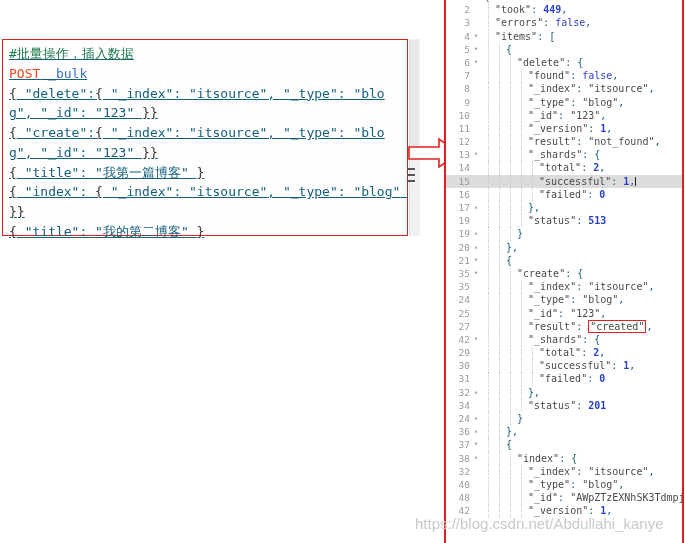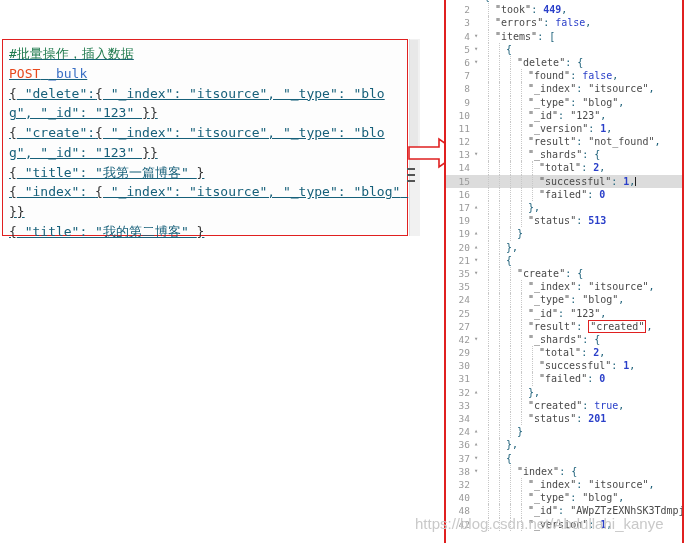--- a/index.html
+++ b/index.html
@@ -143,21 +143,20 @@
       <div class="row"><span class="gut">35</span><span class="fold">▾</span><span class="indent" style="left: 42px;"></span><span class="indent" style="left: 53px;"></span><span class="indent" style="left: 64px;"></span><span class="code" style="padding-left: 33px;"><span class="jstr">"create"</span>: {</span></div>
       <div class="row"><span class="gut">35</span><span class="indent" style="left: 42px;"></span><span class="indent" style="left: 53px;"></span><span class="indent" style="left: 64px;"></span><span class="indent" style="left: 75px;"></span><span class="code" style="padding-left: 44px;"><span class="jstr">"_index"</span>: <span class="jstr">"itsource"</span>,</span></div>
       <div class="row"><span class="gut">24</span><span class="indent" style="left: 42px;"></span><span class="indent" style="left: 53px;"></span><span class="indent" style="left: 64px;"></span><span class="indent" style="left: 75px;"></span><span class="code" style="padding-left: 44px;"><span class="jstr">"_type"</span>: <span class="jstr">"blog"</span>,</span></div>
       <div class="row"><span class="gut">25</span><span class="indent" style="left: 42px;"></span><span class="indent" style="left: 53px;"></span><span class="indent" style="left: 64px;"></span><span class="indent" style="left: 75px;"></span><span class="code" style="padding-left: 44px;"><span class="jstr">"_id"</span>: <span class="jstr">"123"</span>,</span></div>
       <div class="row"><span class="gut">27</span><span class="indent" style="left: 42px;"></span><span class="indent" style="left: 53px;"></span><span class="indent" style="left: 64px;"></span><span class="indent" style="left: 75px;"></span><span class="code" style="padding-left: 44px;"><span class="jstr">"result"</span>: <span class="boxed"><span class="jstr">"created"</span></span>,</span></div>
       <div class="row"><span class="gut">42</span><span class="fold">▾</span><span class="indent" style="left: 42px;"></span><span class="indent" style="left: 53px;"></span><span class="indent" style="left: 64px;"></span><span class="indent" style="left: 75px;"></span><span class="code" style="padding-left: 44px;"><span class="jstr">"_shards"</span>: {</span></div>
       <div class="row"><span class="gut">29</span><span class="indent" style="left: 42px;"></span><span class="indent" style="left: 53px;"></span><span class="indent" style="left: 64px;"></span><span class="indent" style="left: 75px;"></span><span class="indent" style="left: 86px;"></span><span class="code" style="padding-left: 55px;"><span class="jstr">"total"</span>: <span class="jnum">2</span>,</span></div>
       <div class="row"><span class="gut">30</span><span class="indent" style="left: 42px;"></span><span class="indent" style="left: 53px;"></span><span class="indent" style="left: 64px;"></span><span class="indent" style="left: 75px;"></span><span class="indent" style="left: 86px;"></span><span class="code" style="padding-left: 55px;"><span class="jstr">"successful"</span>: <span class="jnum">1</span>,</span></div>
       <div class="row"><span class="gut">31</span><span class="indent" style="left: 42px;"></span><span class="indent" style="left: 53px;"></span><span class="indent" style="left: 64px;"></span><span class="indent" style="left: 75px;"></span><span class="indent" style="left: 86px;"></span><span class="code" style="padding-left: 55px;"><span class="jstr">"failed"</span>: <span class="jnum">0</span></span></div>
       <div class="row"><span class="gut">32</span><span class="fold">▴</span><span class="indent" style="left: 42px;"></span><span class="indent" style="left: 53px;"></span><span class="indent" style="left: 64px;"></span><span class="indent" style="left: 75px;"></span><span class="code" style="padding-left: 44px;">},</span></div>
-      <div class="row"><span class="gut">33</span><span class="indent" style="left: 42px;"></span><span class="indent" style="left: 53px;"></span><span class="indent" style="left: 64px;"></span><span class="indent" style="left: 75px;"></span><span class="code" style="padding-left: 44px;"><span class="jstr">"created"</span>: <span class="jbool">true</span>,</span></div>
       <div class="row"><span class="gut">34</span><span class="indent" style="left: 42px;"></span><span class="indent" style="left: 53px;"></span><span class="indent" style="left: 64px;"></span><span class="indent" style="left: 75px;"></span><span class="code" style="padding-left: 44px;"><span class="jstr">"status"</span>: <span class="jnum">201</span></span></div>
       <div class="row"><span class="gut">24</span><span class="fold">▴</span><span class="indent" style="left: 42px;"></span><span class="indent" style="left: 53px;"></span><span class="indent" style="left: 64px;"></span><span class="code" style="padding-left: 33px;">}</span></div>
       <div class="row"><span class="gut">36</span><span class="fold">▴</span><span class="indent" style="left: 42px;"></span><span class="indent" style="left: 53px;"></span><span class="code" style="padding-left: 22px;">},</span></div>
       <div class="row"><span class="gut">37</span><span class="fold">▾</span><span class="indent" style="left: 42px;"></span><span class="indent" style="left: 53px;"></span><span class="code" style="padding-left: 22px;">{</span></div>
       <div class="row"><span class="gut">38</span><span class="fold">▾</span><span class="indent" style="left: 42px;"></span><span class="indent" style="left: 53px;"></span><span class="indent" style="left: 64px;"></span><span class="code" style="padding-left: 33px;"><span class="jstr">"index"</span>: {</span></div>
       <div class="row"><span class="gut">32</span><span class="indent" style="left: 42px;"></span><span class="indent" style="left: 53px;"></span><span class="indent" style="left: 64px;"></span><span class="indent" style="left: 75px;"></span><span class="code" style="padding-left: 44px;"><span class="jstr">"_index"</span>: <span class="jstr">"itsource"</span>,</span></div>
       <div class="row"><span class="gut">40</span><span class="indent" style="left: 42px;"></span><span class="indent" style="left: 53px;"></span><span class="indent" style="left: 64px;"></span><span class="indent" style="left: 75px;"></span><span class="code" style="padding-left: 44px;"><span class="jstr">"_type"</span>: <span class="jstr">"blog"</span>,</span></div>
       <div class="row"><span class="gut">48</span><span class="indent" style="left: 42px;"></span><span class="indent" style="left: 53px;"></span><span class="indent" style="left: 64px;"></span><span class="indent" style="left: 75px;"></span><span class="code" style="padding-left: 44px;"><span class="jstr">"_id"</span>: <span class="jstr">"AWpZTzEXNhSK3TdmpjAI"</span>,</span></div>
       <div class="row"><span class="gut">42</span><span class="indent" style="left: 42px;"></span><span class="indent" style="left: 53px;"></span><span class="indent" style="left: 64px;"></span><span class="indent" style="left: 75px;"></span><span class="code" style="padding-left: 44px;"><span class="jstr">"_version"</span>: <span class="jnum">1</span>,</span></div>
     </div>

